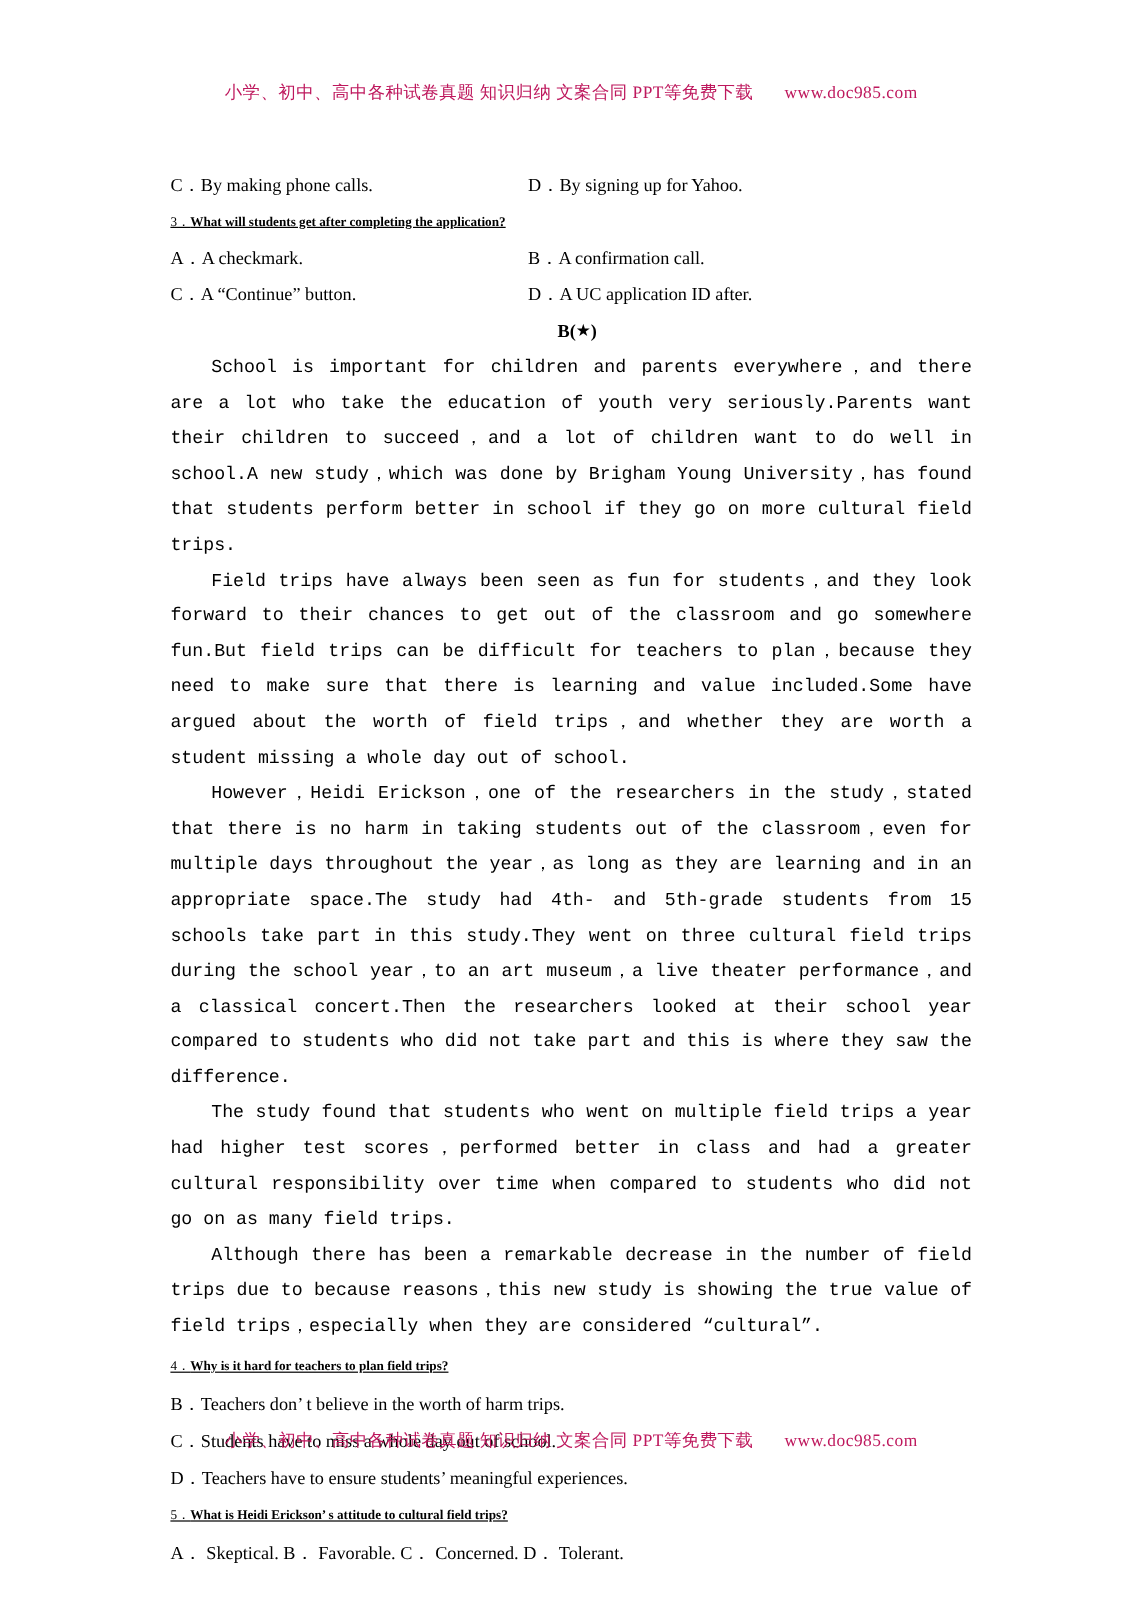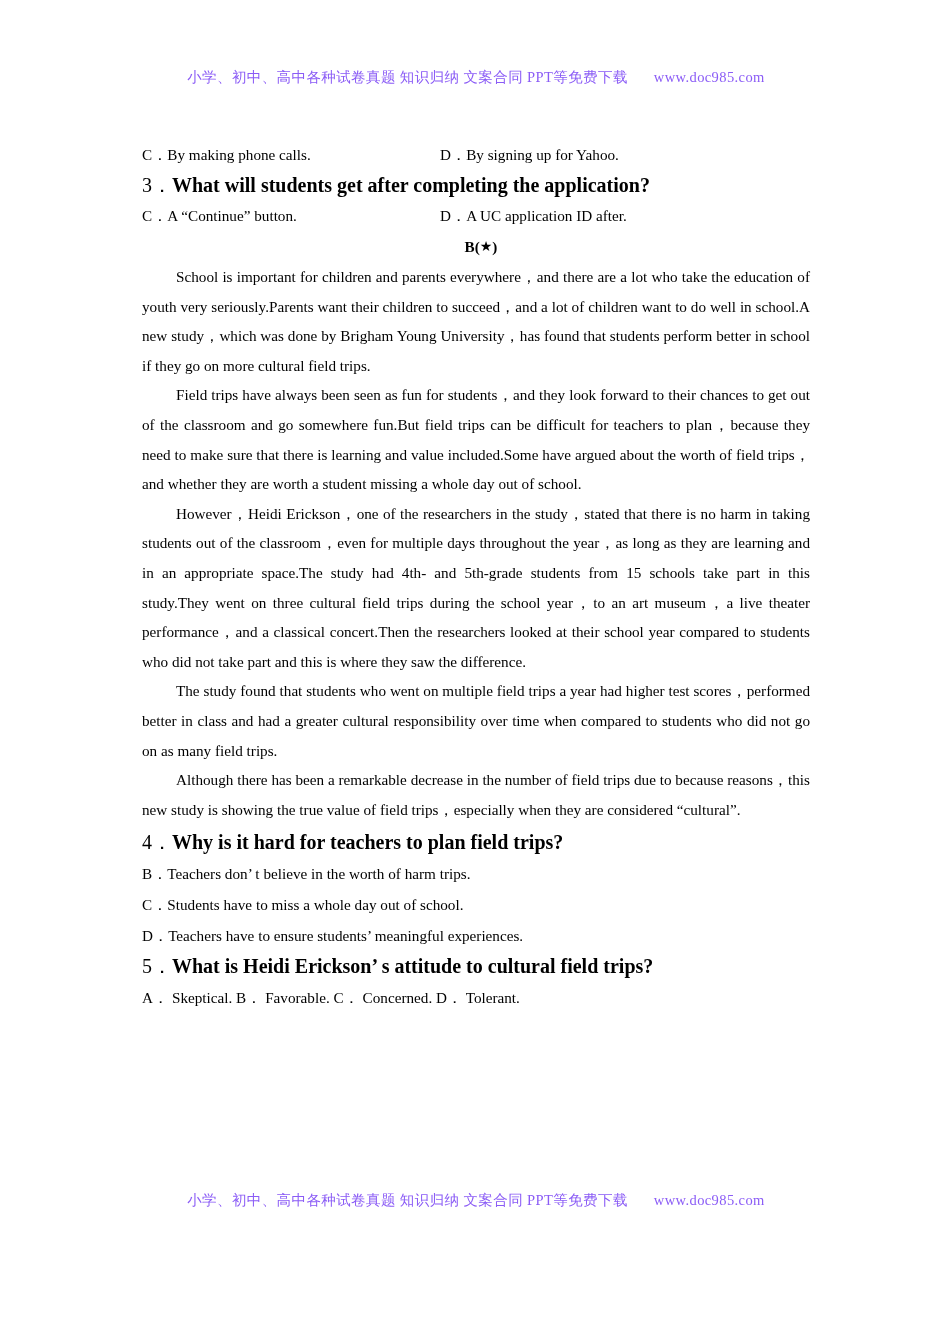--- a/index.html
+++ b/index.html
@@ -18,21 +18,21 @@
   }
 
   
   .watermark {
     position: absolute;
     left: 142px;
     width: 668px;
     text-align: center;
     font-family: "Liberation Serif", "DejaVu Serif", serif;
     font-size: 14.5px;
-    color: #8b5cf6;
+    color: #be185d;
     letter-spacing: 0.4px;
     white-space: nowrap;
   }
   .watermark .url {
     margin-left: 26px;
   }
   #header-watermark { top: 68px; }
   #footer-watermark { top: 1191px; }
 
   
@@ -62,23 +62,24 @@
   }
 
   
   .opt-full {
     font-size: 15.2px;
     line-height: 31px;
   }
 
   
   .question {
-    font-size: 20px;
+    font-size: 11px;
     line-height: 31px;
     font-weight: bold;
+    text-decoration: underline;
   }
   .question .qnum {
     font-weight: normal;
   }
 
   
   .section-marker {
     text-align: center;
     font-size: 15.2px;
     line-height: 30px;
@@ -93,20 +94,21 @@
 
   
   .para {
     font-size: 15.2px;
     line-height: 29.6px;
     text-align: justify;
     text-justify: inter-word;
     text-indent: 34px;
     margin: 0;
     hyphens: none;
+    font-family: Liberation Mono, monospace;
   }
   .para.last-flush {
     text-align-last: left;
   }
 
   .gap-s { height: 3px; }
 </style>
 </head>
 <body>
 
@@ -124,20 +126,28 @@
       </div>
       <div class="col-b">
         <span class="opt-label">D．</span><span>By signing up for Yahoo.</span>
       </div>
     </div>
 
     <div class="question">
       <span class="qnum">3．</span><span>What will students get after completing the application?</span>
     </div>
 
+    <div class="opt-row">
+      <div class="col-a">
+        <span class="opt-label">A．</span><span>A checkmark.</span>
+      </div>
+      <div class="col-b">
+        <span class="opt-label">B．</span><span>A confirmation call.</span>
+      </div>
+    </div>
 
     <div class="opt-row">
       <div class="col-a">
         <span class="opt-label">C．</span><span>A “Continue” button.</span>
       </div>
       <div class="col-b">
         <span class="opt-label">D．</span><span>A UC application ID after.</span>
       </div>
     </div>
 

